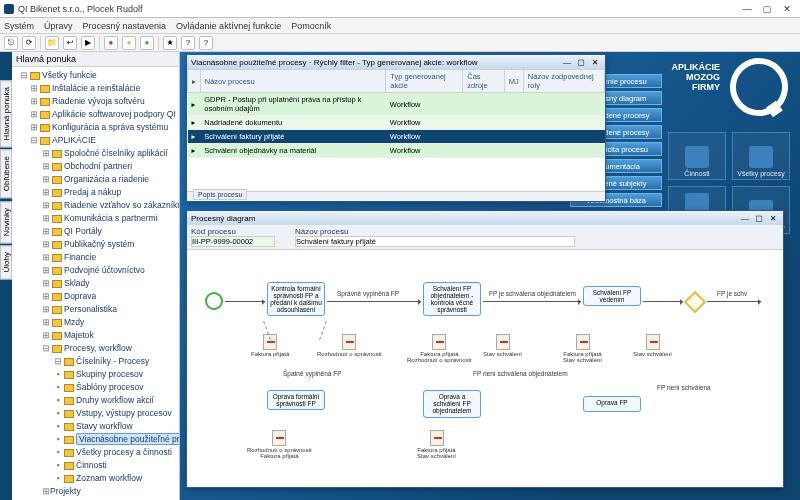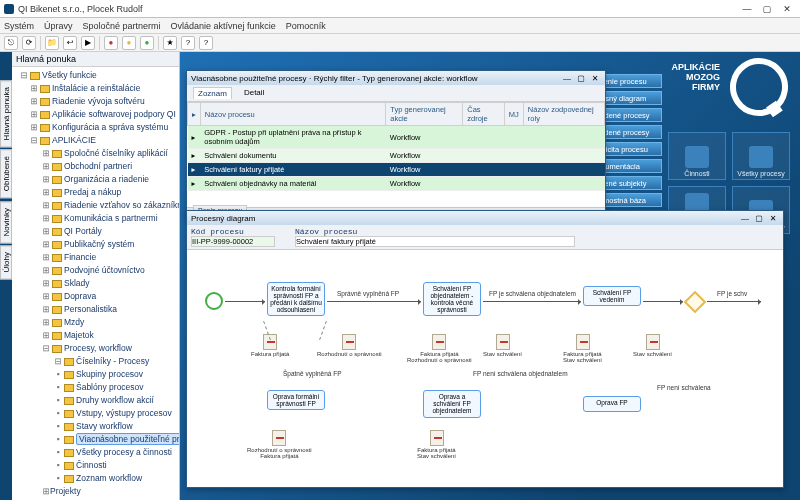--- a/index.html
+++ b/index.html
@@ -50,21 +50,21 @@
   .win1 table { width: 100%; border-collapse: collapse; font-size: 7.5px; }
   .win1 th { background: #eef1f5; color: #2b5a84; text-align: left; padding: 2px 4px; border: 1px solid #d0d0d0; font-weight: normal; }
   .win1 td { padding: 2px 4px; border-bottom: 1px solid #eee; }
   .win1 tr.r0 td { background: #d9f5d9; }
   .win1 tr.r1 td { background: #eaf8ea; }
   .win1 tr.sel td { background: #0e4470; color: #fff; }
   .win1 tr.r3 td { background: #d9f5d9; }
   .win1 .foot { height: 10px; background: #eef1f5; border-top: 1px solid #ccc; }
   
   .win2 .hdr2 { display: flex; padding: 2px 4px; gap: 20px; background: #eef1f5; border-bottom: 1px solid #ccc; font-size: 8px; }
-  .win2 .hdr2 .lab { color: #1a3a6b; font-family: Liberation Mono, monospace; }
+  .win2 .hdr2 .lab { color: #1a3a6b; }
   .diagram { position: relative; width: 100%; height: 100%; background: #fff; overflow: hidden; }
   .start-node { position: absolute; width: 18px; height: 18px; border: 2px solid #3fae3f; border-radius: 50%; }
   .task-node { position: absolute; width: 58px; min-height: 28px; border: 1px solid #5a9de6; background: #f2f8ff; font-size: 6.5px; text-align: center; padding: 2px; border-radius: 3px; }
   .gate-node { position: absolute; width: 16px; height: 16px; border: 2px solid #e6b84a; background: #fff9e8; transform: rotate(45deg); }
   .obj { position: absolute; font-size: 6px; text-align: center; color: #333; }
   .obj .pic { width: 14px; height: 16px; background: #f5f0e8; border: 1px solid #b0a890; margin: 0 auto 1px; position: relative; }
   .obj .pic::after { content: ""; position: absolute; width: 8px; height: 2px; background: #c0392b; top: 6px; left: 3px; }
   .lbl { position: absolute; font-size: 6.5px; color: #333; }
   .arrow { position: absolute; height: 1px; background: #555; }
   .arrow::after { content: ""; position: absolute; right: -3px; top: -2px; border: 3px solid transparent; border-left-color: #555; }
@@ -80,21 +80,21 @@
   <div class="wctl">
     <span>—</span>
     <span>▢</span>
     <span>✕</span>
   </div>
 </div>
 
 <div class="menubar">
   <span>Systém</span>
   <span>Úpravy</span>
-  <span>Spoločné partnermi</span>
+  <span>Procesný nastavenia</span>
   <span>Ovládanie aktívnej funkcie</span>
   <span>Pomocník</span>
 </div>
 
 <div class="toolbar">
   <span class="tbtn">⎋</span>
   <span class="tbtn">⟳</span>
   <span class="tsep"></span>
   <span class="tbtn">📁</span>
   <span class="tbtn">↩</span>
@@ -176,32 +176,28 @@
           <div class="sbtn">Potrebné zložky</div>
         </div>
       <div class="tiles" id="tiles">
           <div class="tile"><div class="tile-ico"></div>Činnosti</div>
           <div class="tile"><div class="tile-ico"></div>Všetky procesy</div>
           <div class="tile"><div class="tile-ico"></div>Zoznam workflow</div>
           <div class="tile"><div class="tile-ico"></div>Úlohy workflow</div>
         </div>
     </div>
 
-    <div class="iwin win1" style="left:6px; top:18px; width:420px; height:148px">
+    <div class="iwin win1" style="left:6px; top:2px; width:420px; height:148px">
       <div class="ihead">
         <span>Viacnásobne použiteľné procesy · Rýchly filter - Typ generovanej akcie: workflow</span>
         <div class="ictl">
           <span>—</span>
           <span>▢</span>
           <span>✕</span>
         </div>
-      </div>
-      <div class="tabs">
-        <span class="tab active">Zoznam</span>
-        <span class="tab">Detail</span>
       </div>
       <div class="ibody">
         <table>
           <thead>
               <tr>
             <th style="width:10px">▸</th>
             <th>Názov procesu</th>
             <th>Typ generovanej akcie</th>
             <th>Čas zdroje</th>
             <th>MJ</th>
@@ -212,21 +208,21 @@
               <tr class="r0">
                 <td>▸</td>
                 <td>GDPR - Postup při uplatnění práva na přístup k osobním údajům</td>
                 <td>Workflow</td>
                 <td></td>
                 <td></td>
                 <td></td>
               </tr>
               <tr class="r1">
                 <td>▸</td>
-                <td>Schválení dokumentu</td>
+                <td>Nadriadené dokumentu</td>
                 <td>Workflow</td>
                 <td></td>
                 <td></td>
                 <td></td>
               </tr>
               <tr class="sel">
                 <td>▸</td>
                 <td>Schválení faktury přijaté</td>
                 <td>Workflow</td>
                 <td></td>

